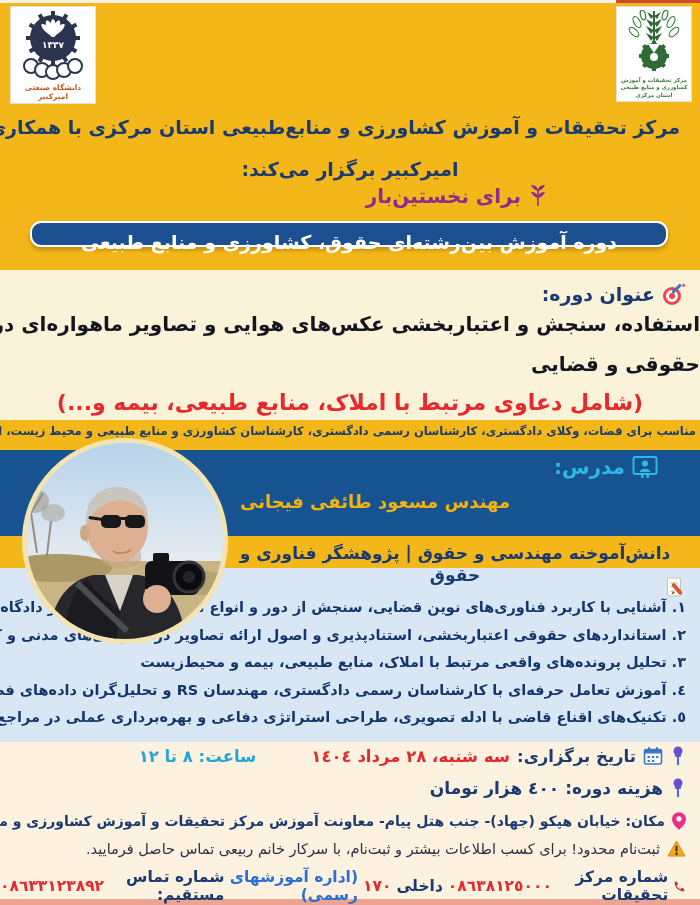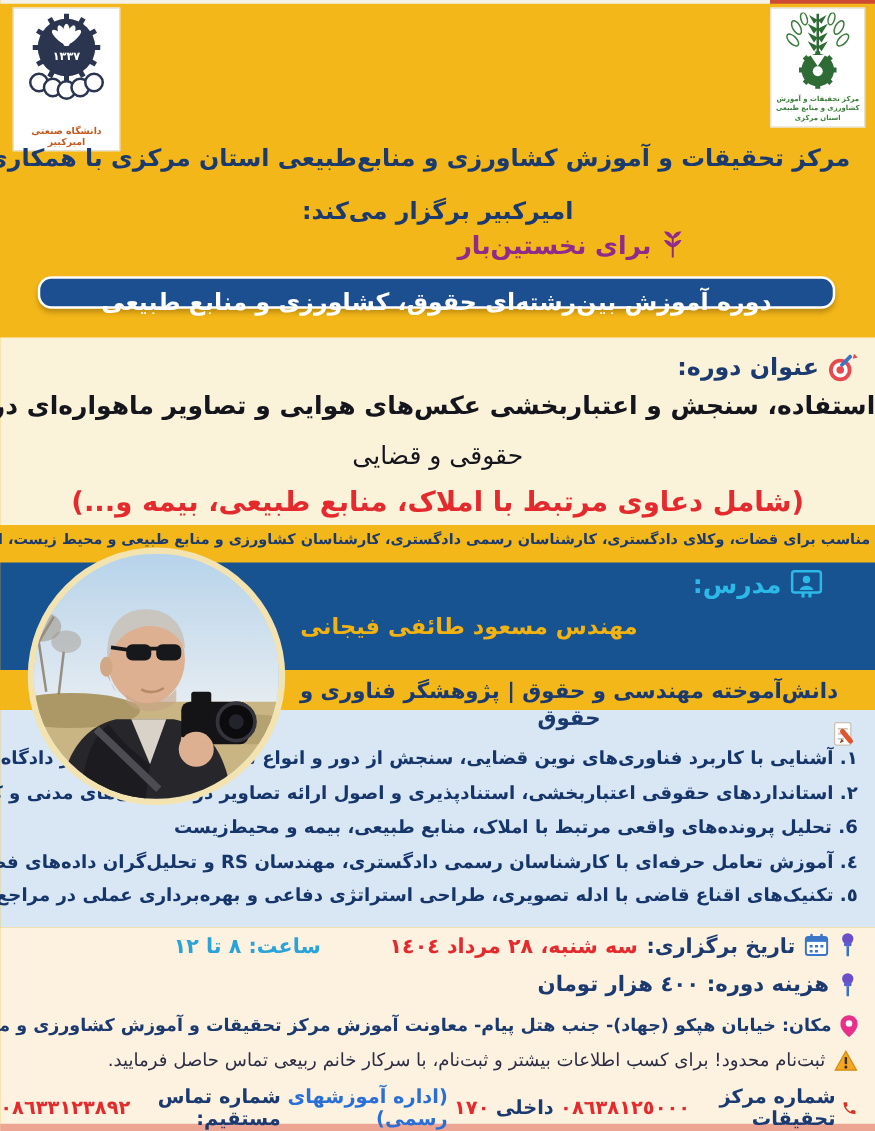--- a/index.html
+++ b/index.html
@@ -16,39 +16,39 @@
   .sec-band{ left:0; right:0; top:536px; height:32px; background:#f4b719; }
   .sec-lightblue{ left:0; right:0; top:568px; height:174px; background:#d9e7f4; }
   .sec-cream2{ left:0; right:0; top:742px; height:163px; background:#fdf2e0; }
   .bottom-strip{ left:0; right:0; bottom:0; height:6px; background:#eca493; }
 
   
   .logo-box{ top:6px; width:86px; background:#fff; padding:3px 2px 2px; text-align:center;
              border:1px solid #e4e0d2; }
   .logo-left{ right:604px; left:10px; }
   .logo-right{ left:616px; right:8px; width:76px; }
-  .logo-caption{ font-size:7.5px; font-weight:bold; color:#c05a1e; line-height:9px; margin-top:18px; }
+  .logo-caption{ font-size:7.5px; font-weight:bold; color:#c05a1e; line-height:9px; margin-top:1px; }
   .logo-caption-green{ font-size:5.5px; font-weight:bold; color:#3a7d3a; line-height:7px; margin-top:1px; }
 
   
   .intro{ top:106px; left:20px; right:20px; text-align:center; color:#1b3a70;
           font-weight:bold; font-size:19px; }
   .intro div{ line-height:42px; white-space:nowrap; }
   .iconline{ display:flex; align-items:center; gap:7px; }
   .first-time{ top:184px; right:152px; color:#8e2b8b; font-weight:bold; font-size:20px; }
 
   .banner{ top:221px; left:30px; right:32px; height:26px; background:#1c4f90;
            border:2.5px solid #fff; border-radius:11px; box-shadow:0 3px 4px rgba(90,60,0,.35);
            color:#fff; font-weight:bold; font-size:19px; text-align:center; line-height:38px;
            white-space:nowrap; }
 
   .course-label{ top:282px; right:14px; color:#1b3a70; font-weight:bold; font-size:19px; }
   .title1{ top:312px; left:0; right:0; text-align:center; font-weight:bold; font-size:20px;
            color:#15151e; white-space:nowrap; }
-  .title2{ top:352px; left:0; right:0; text-align:center; font-weight:normal; font-size:20px; color:#15151e; }
+  .title2{ top:352px; left:0; right:0; text-align:right; font-weight:bold; font-size:20px; color:#15151e; }
   .subtitle{ top:390px; left:0; right:0; text-align:center; font-weight:bold; font-size:22px; color:#e52a2e; }
   .audience{ top:424px; left:4px; right:4px; text-align:center; font-weight:bold;
              font-size:11.5px; color:#1b3a70; white-space:nowrap; }
 
   .teacher-label{ top:455px; right:42px; color:#2cb9e8; font-weight:bold; font-size:20px; }
   .teacher-name{ top:491px; right:40px; left:240px; text-align:left; color:#f2b211;
                  font-weight:bold; font-size:18px; }
   .credentials{ top:542px; right:20px; left:230px; text-align:center; color:#1b3a70;
                 font-weight:bold; font-size:17px; line-height:22px; }
 
@@ -265,21 +265,21 @@
       <g stroke="#c8c2b4" stroke-width="1.2">
           <path d="M4 7 H12 M4 11 H12 M4 15 H9"></path>
         </g>
       <rect x="9" y="6" width="4" height="14" rx="2" transform="rotate(-40 11 13)" fill="#e0542e"></rect>
       <path d="M5.5 18.5 L9 17 L7 15 Z" fill="#8a4a20"></path>
     </svg>
   </div>
   <div class="abs topics-list">
     <div>١. آشنایی با کاربرد فناوری‌های نوین قضایی، سنجش از دور و انواع تصاویر قابل استناد در دادگاه‌ها</div>
     <div>٢. استانداردهای حقوقی اعتباربخشی، استنادپذیری و اصول ارائه تصاویر در دادرسی‌های مدنی و کیفری</div>
-    <div>6. تحلیل پرونده‌های واقعی مرتبط با املاک، منابع طبیعی، بیمه و محیط‌زیست</div>
+    <div>٣. تحلیل پرونده‌های واقعی مرتبط با املاک، منابع طبیعی، بیمه و محیط‌زیست</div>
     <div>٤. آموزش تعامل حرفه‌ای با کارشناسان رسمی دادگستری، مهندسان RS و تحلیل‌گران داده‌های فضایی</div>
     <div>٥. تکنیک‌های اقناع قاضی با ادله تصویری، طراحی استراتژی دفاعی و بهره‌برداری عملی در مراجع قضایی</div>
   </div>
 
   <div class="abs iconline detail date-line">
     <svg width="16" height="20" viewBox="0 0 16 20">
       <circle cx="8" cy="5" r="4.5" fill="#6a4fc8"></circle>
       <rect x="5" y="8" width="6" height="3" rx="1" fill="#5a5fd0"></rect>
       <path d="M8 11 L8 19" stroke="#3b6fd0" stroke-width="2"></path>
     </svg>

